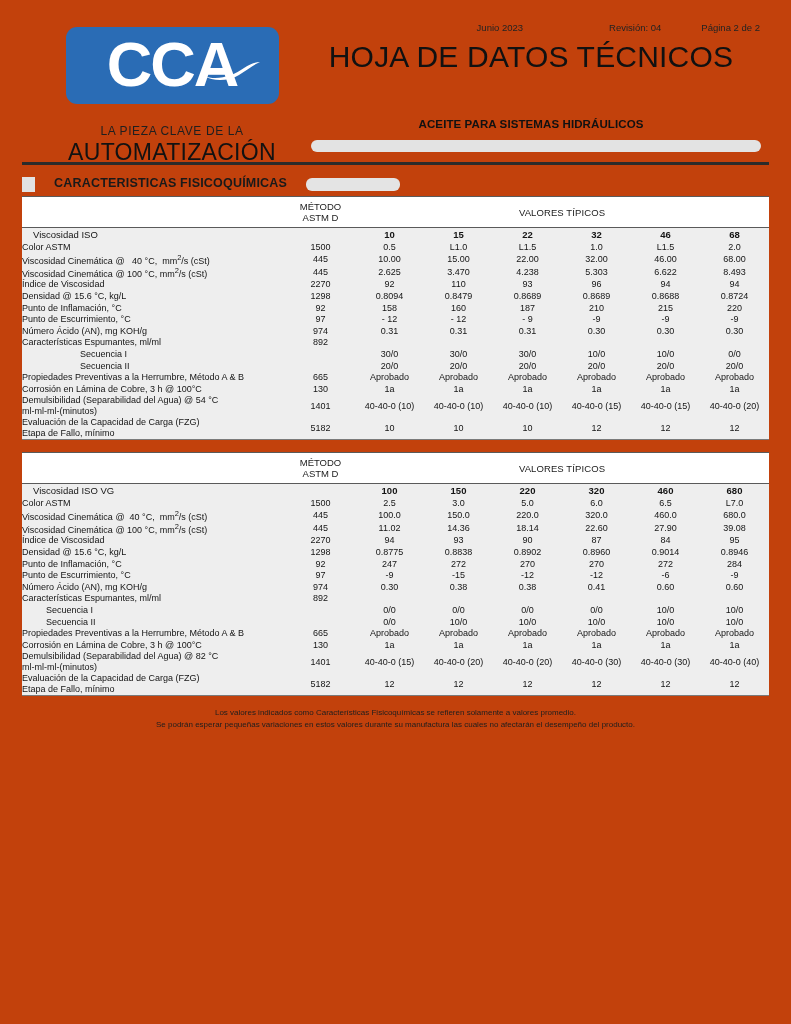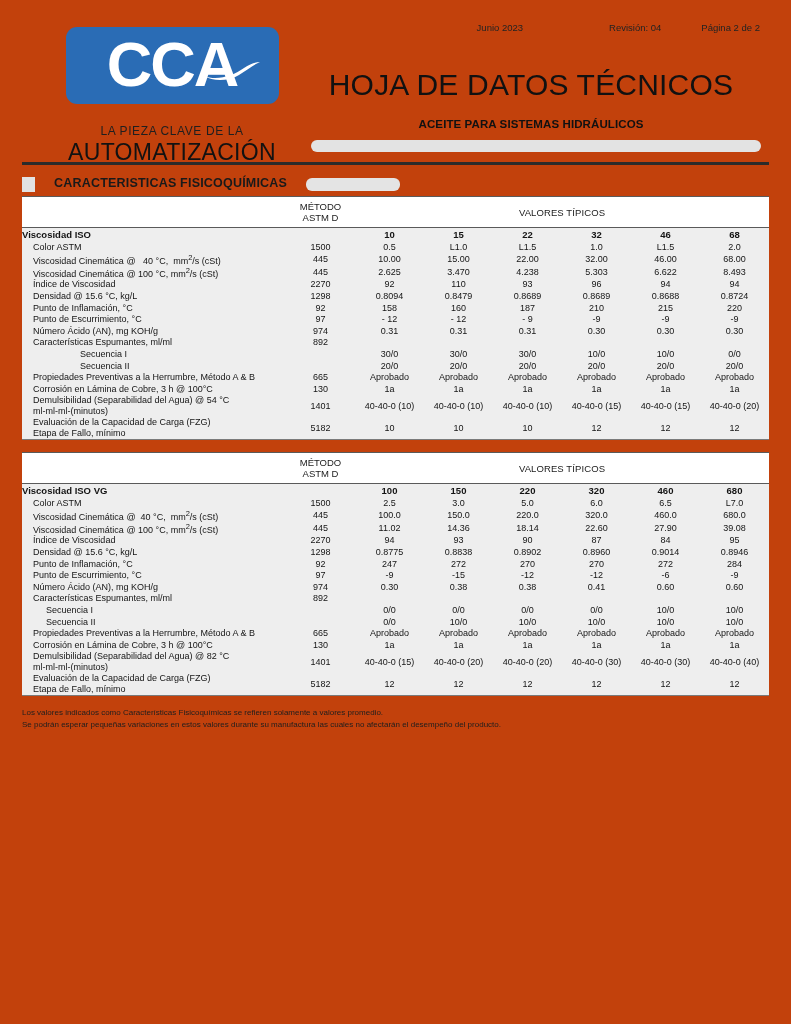--- a/index.html
+++ b/index.html
@@ -100,21 +100,20 @@
     top: 40px;
     left: 300px;
     width: 462px;
     text-align: center;
     font-size: 30px;
     letter-spacing: 0.2px;
     color: #111111;
     font-family: "Liberation Sans", sans-serif;
     font-weight: 400;
     white-space: nowrap;
-    margin-top: 28px;
   }
   .product-line {
     position: absolute;
     top: 118px;
     left: 300px;
     width: 462px;
     text-align: center;
     font-size: 11.5px;
     font-weight: bold;
     letter-spacing: 0.1px;
@@ -214,53 +213,54 @@
   .grade-row td {
     background: #eeeeee;
     border-top: 1.6px solid #5a5a5a;
     font-weight: bold;
     text-align: center;
     height: 13px;
     font-size: 9.5px;
   }
   .grade-row td.lbl {
     text-align: left;
-    font-weight: bold;
+    padding-left: 11px;
+    font-weight: normal;
     font-size: 9.5px;
   }
 
   .body-row td {
     background: #eeeeee;
     height: 11.6px;
     text-align: center;
     font-size: 9px;
   }
   .body-row td.lbl {
     text-align: left;
-    padding-left: 11px;
   }
   .body-row td.lbl.ind-deep { padding-left: 58px; }
   .body-row td.lbl.ind-small { padding-left: 24px; }
   .body-row td.method { text-align: center; }
   .body-row.tall td { height: 22px; }
   .body-row.tall td.lbl { line-height: 10.5px; }
 
   .tbl-bottom {
     width: 747px;
     height: 1.4px;
     background: #7a7a7a;
     margin-top: 0px;
   }
 
   
   .footnote {
     position: absolute;
     top: 707px;
     left: 22px;
     width: 747px;
+    text-align: center;
     font-size: 8px;
     color: #1e1e1e;
     line-height: 12px;
   }
   .footnote div { white-space: nowrap; }
 </style>
 </head>
 <body>
 
 <div class="page">

